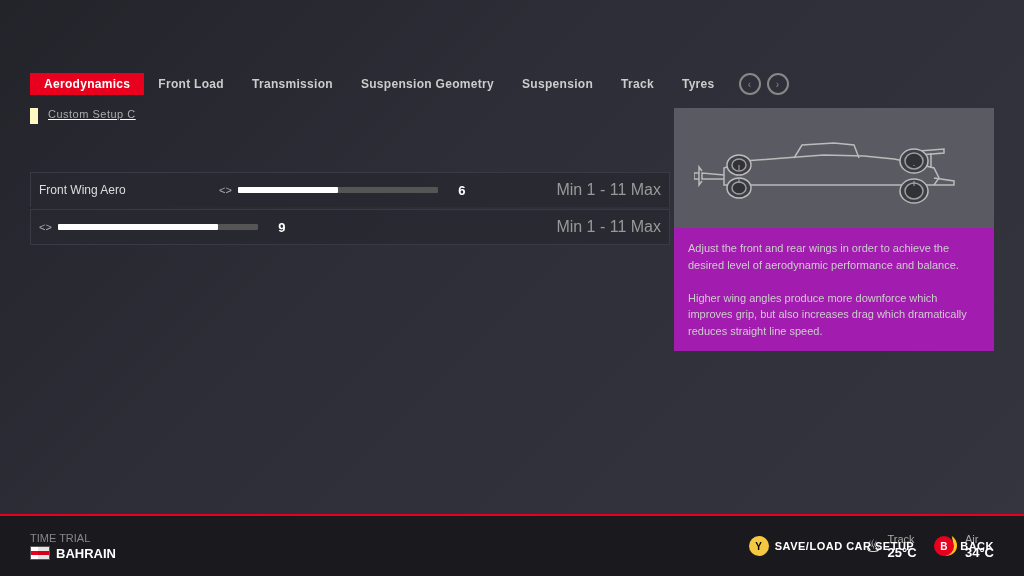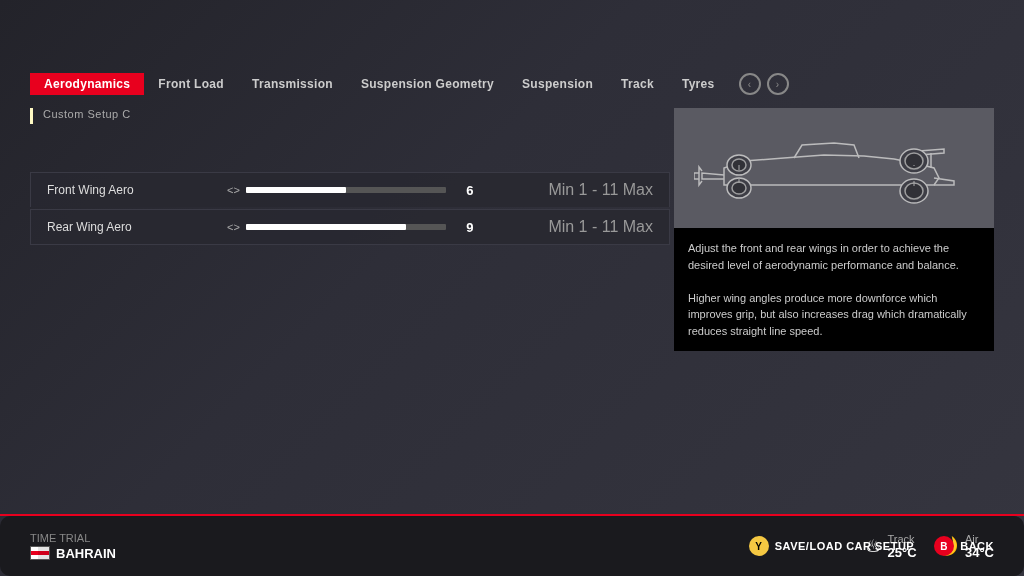--- a/index.html
+++ b/index.html
@@ -68,22 +68,23 @@
       color: #888;
       font-size: 10px;
     }
 
     
     .title-area {
       position: absolute;
       top: 108px;
       left: 30px;
       width: 280px;
-      border-left: 3px solid #fef9c3;
+      border-left: 8px solid #fef9c3;
       padding-left: 10px;
+      text-decoration: underline;
     }
 
     .title-sub {
       font-size: 11px;
       color: #aaa;
       font-weight: 400;
       letter-spacing: 0.5px;
       margin-bottom: 4px;
     }
 
@@ -99,21 +100,21 @@
     .settings-panel {
       position: absolute;
       top: 172px;
       left: 30px;
       width: 640px;
     }
 
     .setting-row {
       display: flex;
       align-items: center;
-      padding: 8px 16px;
+      padding: 8px 8px;
       margin-bottom: 2px;
       background: rgba(40, 40, 48, 0.85);
       border: 1px solid #3a3a45;
     }
 
     .setting-row:first-child {
       border-bottom: none;
     }
 
     .setting-name {
@@ -198,35 +199,34 @@
     .car-svg {
       width: 280px;
       height: 90px;
     }
 
     .info-text {
       padding: 12px 14px;
       font-size: 11px;
       color: #ccc;
       line-height: 1.5;
-      background: #000000;
+      background: #a21caf;
     }
 
     
     .bottom-bar {
       position: absolute;
       bottom: 0;
       left: 0;
       right: 0;
       height: 60px;
       background: #1a1a1e;
       display: flex;
       align-items: center;
       padding: 0 30px;
-      border-radius: 10px;
     }
 
     .race-info {
       display: flex;
       flex-direction: column;
       gap: 2px;
     }
 
     .race-type {
       font-size: 11px;
@@ -372,21 +372,20 @@
       <div class="control-arrows">&lt;&gt;</div>
       <div class="slider-bar">
         <div class="slider-fill" style="width: 50%;"></div>
       </div>
       <div class="setting-value">6</div>
     </div>
     <div class="setting-range">Min 1 - 11 Max</div>
   </div>
 
   <div class="setting-row">
-    <div class="setting-name">Rear Wing Aero</div>
     <div class="setting-control">
       <div class="control-arrows">&lt;&gt;</div>
       <div class="slider-bar">
         <div class="slider-fill" style="width: 80%;"></div>
       </div>
       <div class="setting-value">9</div>
     </div>
     <div class="setting-range">Min 1 - 11 Max</div>
   </div>
 </div>

